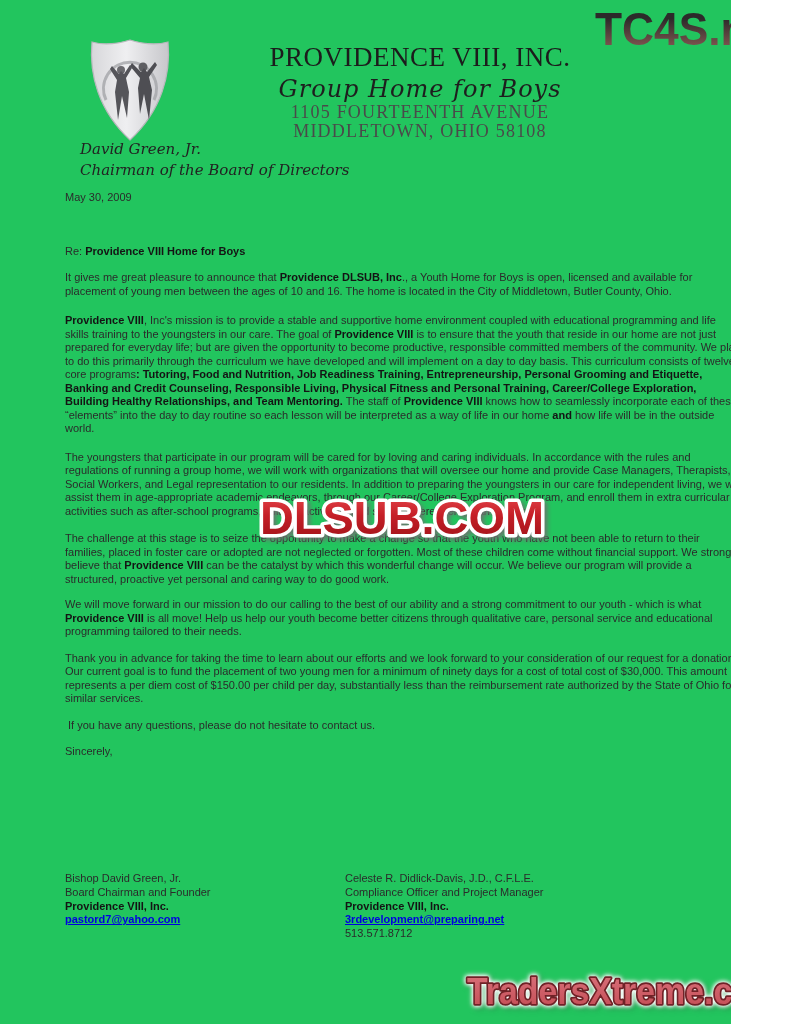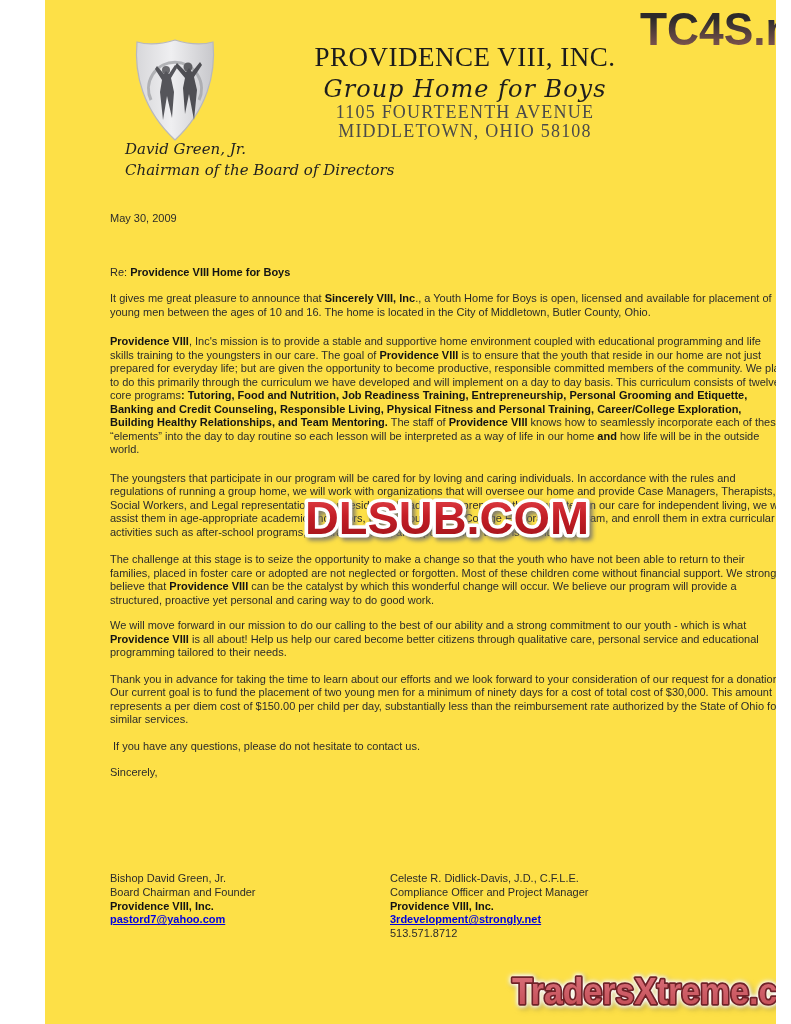--- a/index.html
+++ b/index.html
@@ -1,29 +1,29 @@
 <!DOCTYPE html>
 <html><head>
 <meta charset="utf-8">
 <style>
   html,body{margin:0;padding:0;background:#ffffff;}
   .page{
-    position:relative;width:731px;height:1024px;background:#fde047;overflow:hidden;
-    font-family:"Liberation Sans",sans-serif;color:#2b2b2b;margin-left:45px;
+    position:relative;width:731px;height:1024px;background:#22c55e;overflow:hidden;
+    font-family:"Liberation Sans",sans-serif;color:#2b2b2b;
   }
   
   .logo{position:absolute;left:85px;top:36px;}
   .header{position:absolute;left:50px;top:42px;width:740px;text-align:center;}
   .org{font-family:"Liberation Serif",serif;font-size:27px;letter-spacing:0.5px;color:#1c1c1c;line-height:30px;}
   .hand{font-family:"DejaVu Serif",serif;font-style:italic;}
   .tagline{font-size:24px;color:#1e1e1e;line-height:28px;margin-top:3px;letter-spacing:1px;}
   .addr{font-family:"Liberation Serif",serif;font-size:18px;letter-spacing:1.2px;color:#4a4a4a;line-height:19px;}
   .signatory{position:absolute;left:80px;top:139px;font-size:15px;line-height:21px;color:#222;}
   
-  .body{position:absolute;left:65px;top:212px;width:676px;font-size:11px;line-height:13.5px;}
+  .body{position:absolute;left:65px;top:191px;width:676px;font-size:11px;line-height:13.5px;}
   .body p{margin:0;}
   .b{font-weight:bold;color:#141414;}
   .link{color:#0000e0;font-weight:bold;text-decoration:underline;}
   .re{margin-top:40px !important;}
   .sal{margin-top:25px !important;}
   .p1{margin-top:13px !important;}
   .p2{margin-top:16px !important;}
   .p3{margin-top:15px !important;}
   .p4{margin-top:14px !important;}
   .p5{margin-top:12px !important;}
@@ -70,42 +70,42 @@
   </div>
 
   <div class="signatory hand">
     <div>David Green, Jr.</div>
     <div>Chairman of the Board of Directors</div>
   </div>
 
   <div class="body">
     <p class="date">May 30, 2009</p>
     <p class="re"><span>Re: </span><span class="b">Providence VIII Home for Boys</span></p>
-    <p class="para p1"><span>It gives me great pleasure to announce that </span><span class="b">Sincerely VIII, Inc</span><span>., a Youth Home for Boys is open, licensed and available for placement of young men between the ages of 10 and 16.  The home is located in the City of Middletown, Butler County, Ohio.</span></p>
+    <p class="para p1"><span>It gives me great pleasure to announce that </span><span class="b">Providence DLSUB, Inc</span><span>., a Youth Home for Boys is open, licensed and available for placement of young men between the ages of 10 and 16.  The home is located in the City of Middletown, Butler County, Ohio.</span></p>
     <p class="para p2"><span class="b">Providence VIII</span><span>, Inc's mission is to provide a stable and supportive home environment coupled with educational programming and life skills training to the youngsters in our care.  The goal of </span><span class="b">Providence VIII</span><span> is to ensure that the youth that reside in our home are not just prepared for everyday life; but are given the opportunity to become productive, responsible committed members of the community.  We plan to do this primarily through the curriculum we have developed and will implement on a day to day basis.  This curriculum consists of twelve core programs</span><span class="b">: Tutoring, Food and Nutrition, Job Readiness Training, Entrepreneurship, Personal Grooming and Etiquette, Banking and Credit Counseling, Responsible Living, Physical Fitness and Personal Training, Career/College Exploration, Building Healthy Relationships, and Team Mentoring.</span><span>  The staff of </span><span class="b">Providence VIII</span><span> knows how to seamlessly incorporate each of these “elements” into the day to day routine so each lesson will be interpreted as a way of life in our home </span><span class="b">and</span><span> how life will be in the outside world.</span></p>
     <p class="para p3"><span>The youngsters that participate in our program will be cared for by loving and caring individuals. In accordance with the rules and regulations of running a group home, we will work with organizations that will oversee our home and provide Case Managers, Therapists, Social Workers, and Legal representation to our residents. In addition to preparing the youngsters in our care for independent living, we will assist them in age-appropriate academic endeavors, through our Career/College Exploration Program, and enroll them in extra curricular activities such as after-school programs, cultural activities, and sports where there is an interest.</span></p>
     <p class="para p4"><span>The challenge at this stage is to seize the opportunity to make a change so that the youth who have not been able to return to their families, placed in foster care or adopted are not neglected or forgotten. Most of these children come without financial support.   We strongly believe that </span><span class="b">Providence VIII</span><span> can be the catalyst by which this wonderful change will occur.  We believe our program will provide a structured, proactive yet personal and caring way to do good work.</span></p>
-    <p class="para p5"><span>We will move forward in our mission to do our calling to the best of our ability and a strong commitment to our youth - which is what </span><span class="b">Providence VIII</span><span> is all about!   Help us help our cared become better citizens through qualitative care, personal service and educational programming tailored to their needs.</span></p>
+    <p class="para p5"><span>We will move forward in our mission to do our calling to the best of our ability and a strong commitment to our youth - which is what </span><span class="b">Providence VIII</span><span> is all move!   Help us help our youth become better citizens through qualitative care, personal service and educational programming tailored to their needs.</span></p>
     <p class="para p6"><span>Thank you in advance for taking the time to learn about our efforts and we look forward to your consideration of our request for a donation.  Our current goal is to fund the placement of two young men for a minimum of ninety days for a cost of total cost of $30,000.  This amount represents a per diem cost of $150.00 per child per day, substantially less than the reimbursement rate authorized by the State of Ohio for similar services.</span></p>
     <p class="para p7">If you have any questions, please do not hesitate to contact us.</p>
     <p class="closing">Sincerely,</p>
   </div>
 
   <div class="sigblock">
     <div class="sigcol">
       <p class="sigline"><span>Bishop David Green, Jr.</span></p>
       <p class="sigline"><span>Board Chairman and Founder</span></p>
       <p class="sigline"><span class="b">Providence VIII, Inc.</span></p>
       <p class="sigline"><span class="link">pastord7@yahoo.com</span></p>
     </div>
     <div class="sigcol">
       <p class="sigline"><span>Celeste R. Didlick-Davis, J.D., C.F.L.E.</span></p>
       <p class="sigline"><span>Compliance Officer and Project Manager</span></p>
       <p class="sigline"><span class="b">Providence VIII, Inc.</span></p>
-      <p class="sigline"><span class="link">3rdevelopment@strongly.net</span></p>
+      <p class="sigline"><span class="link">3rdevelopment@preparing.net</span></p>
       <p class="sigline"><span>513.571.8712</span></p>
     </div>
   </div>
 
   <svg class="wm tc4s" width="198" height="56">
     <defs>
       <linearGradient id="tcg" x1="0" y1="0" x2="0" y2="1">
         <stop offset="0.3" stop-color="#2c2a2a"></stop>
         <stop offset="1" stop-color="#96625a"></stop>
       </linearGradient>

